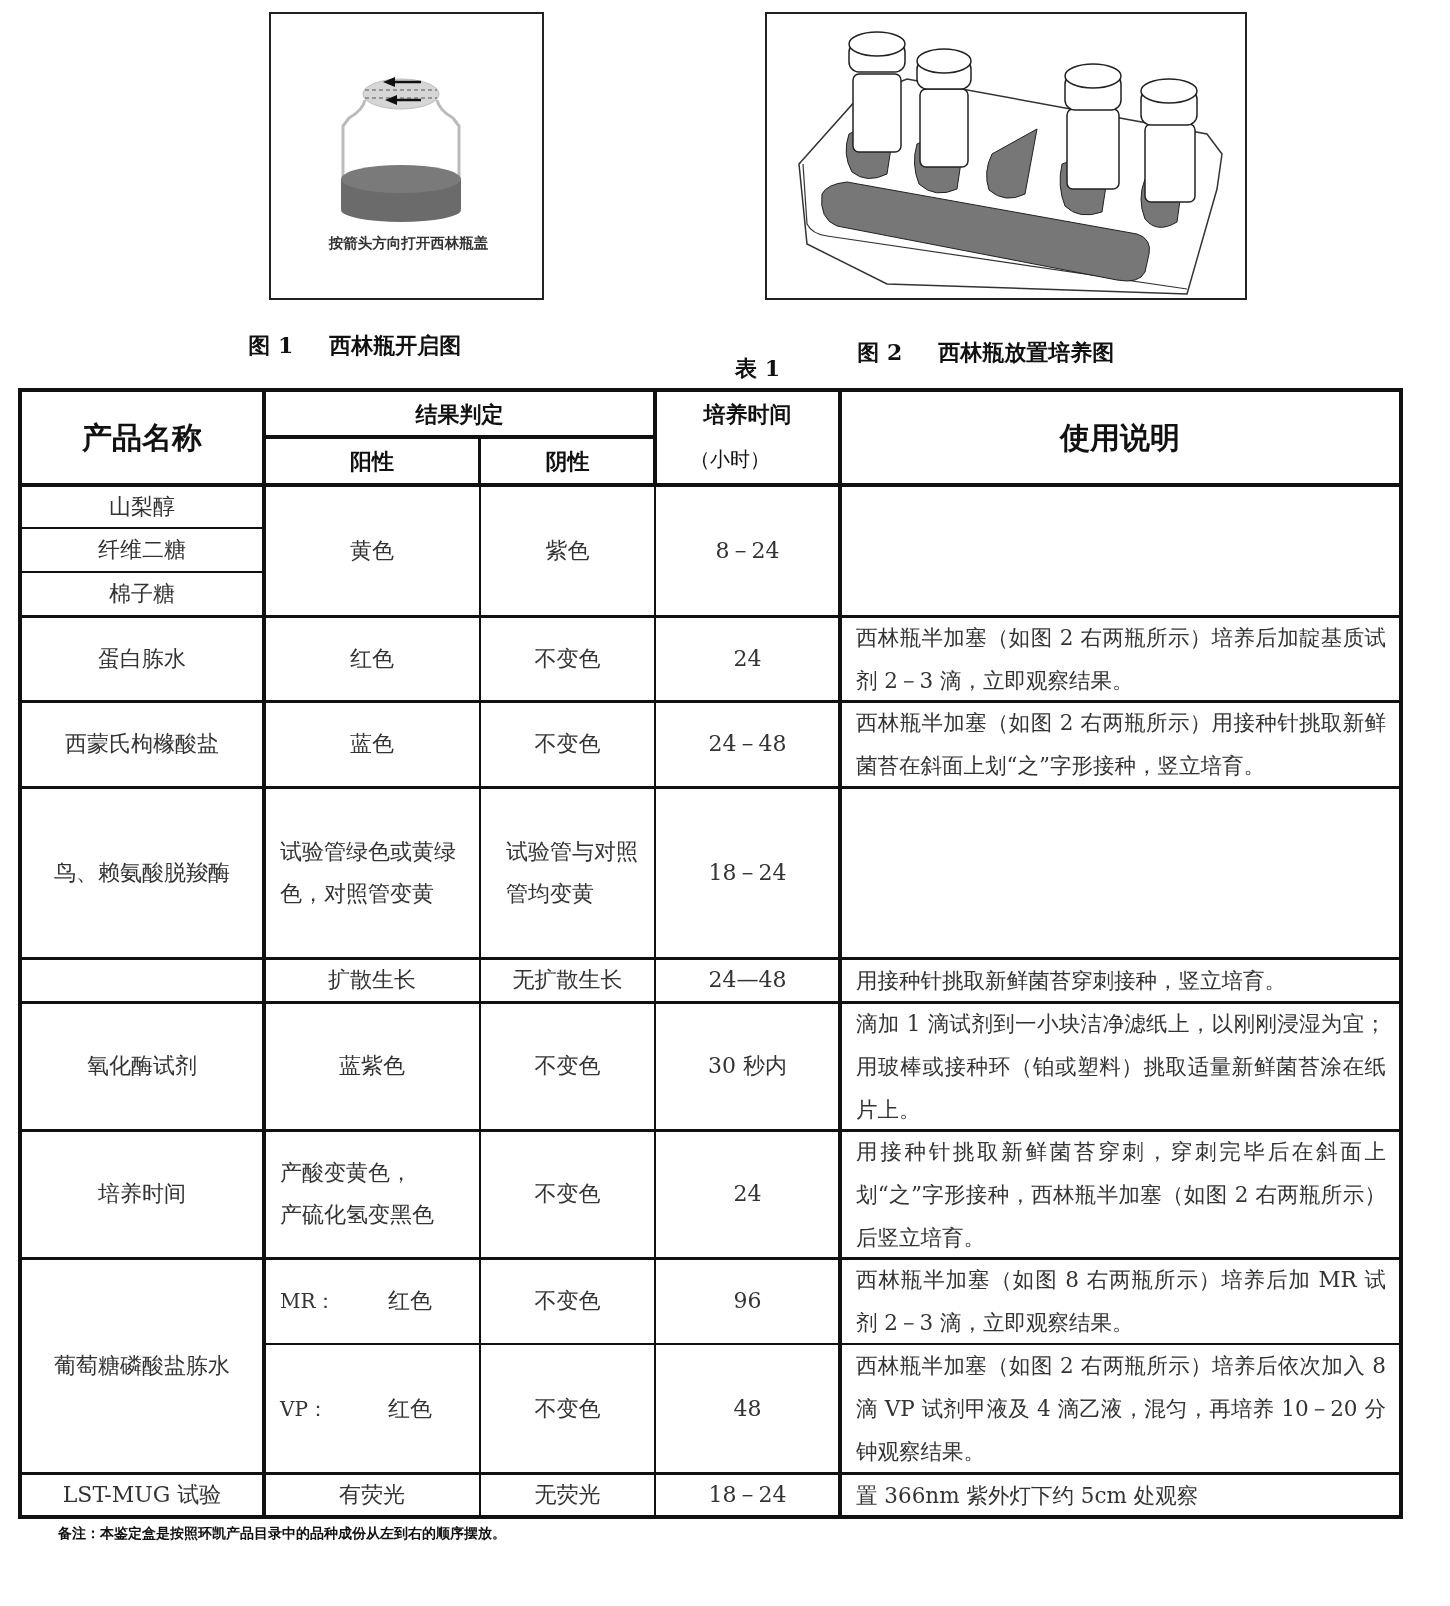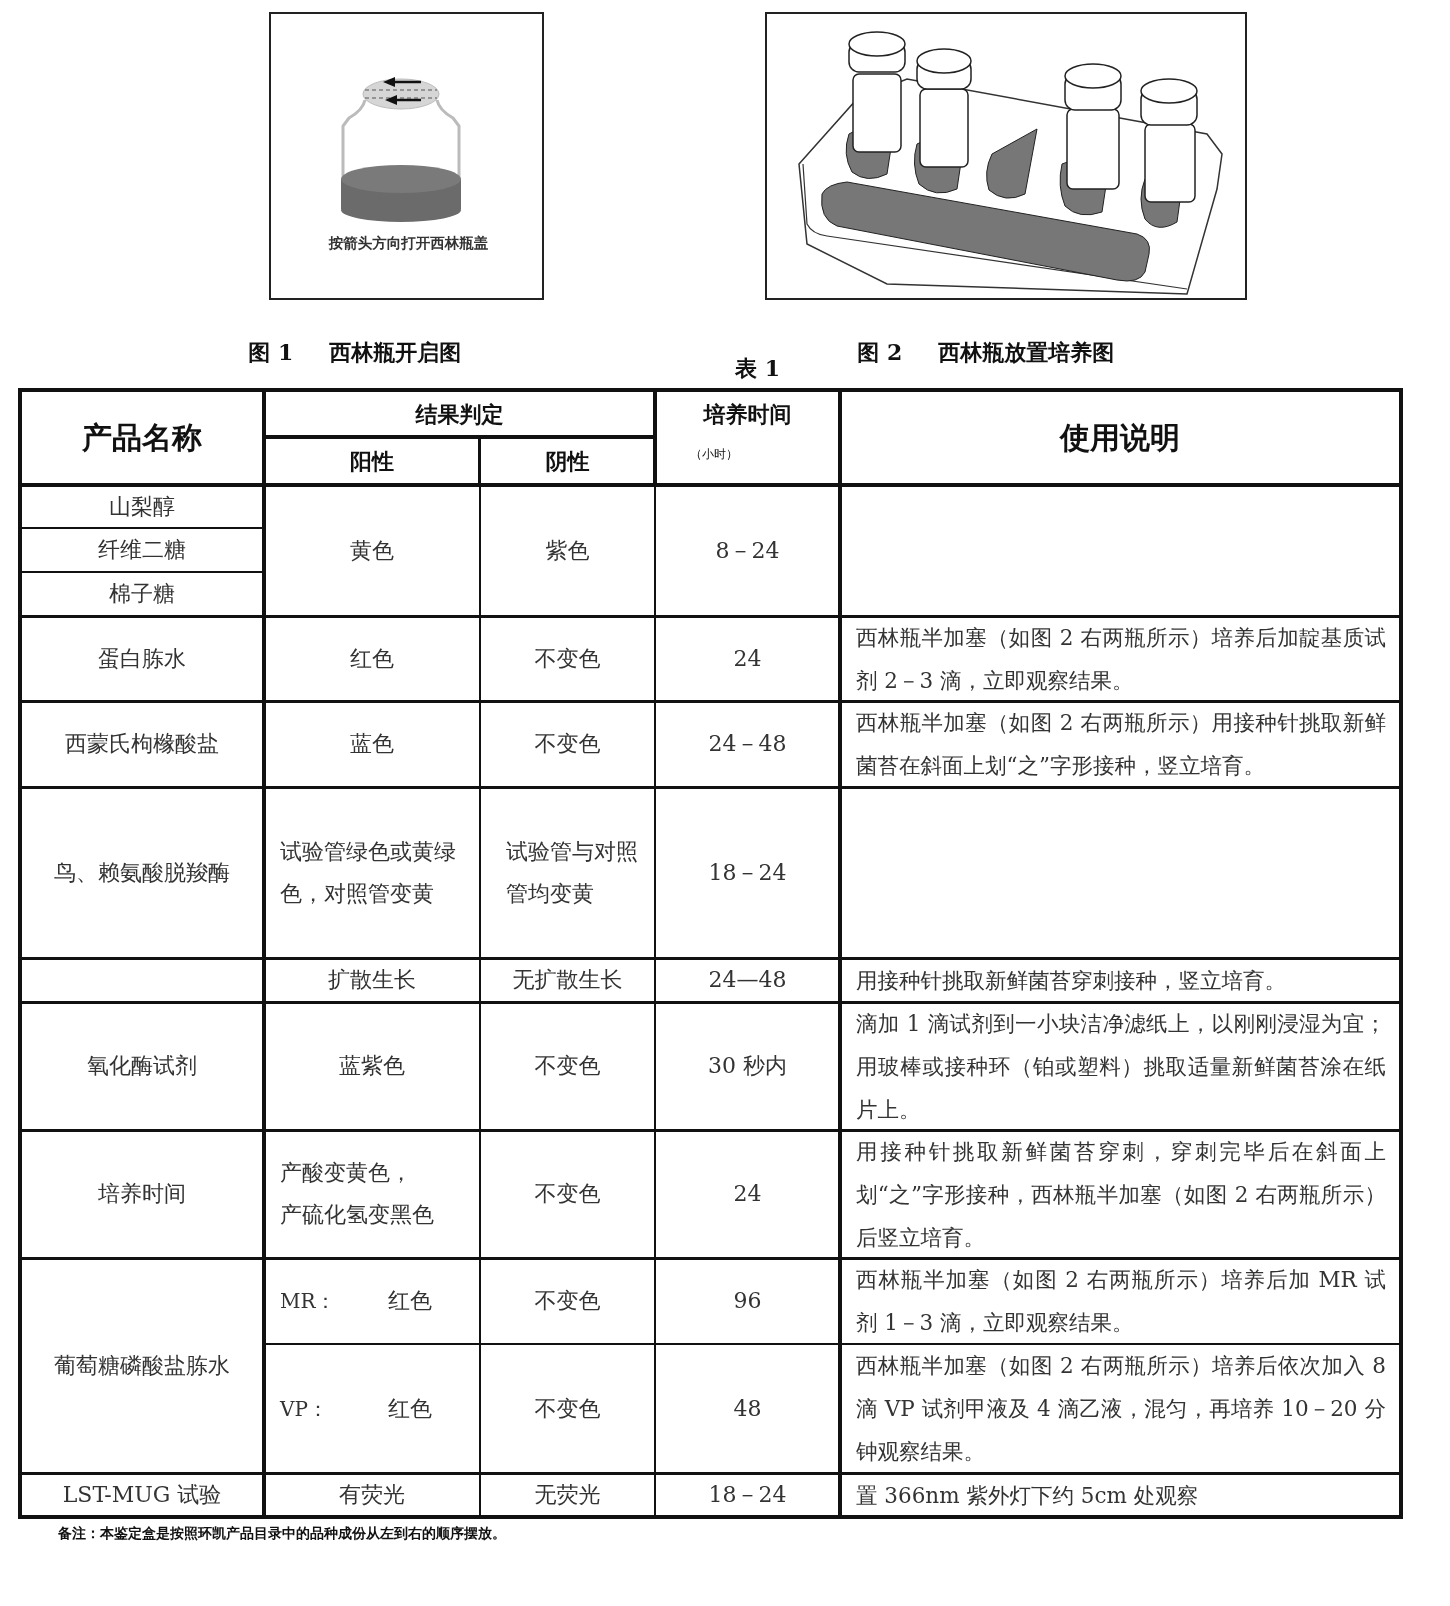--- a/index.html
+++ b/index.html
@@ -39,21 +39,21 @@
 
     <path d="M94,86 Q92,96 78,104 L72,112 L72,178" fill="none" stroke="#bbb" stroke-width="3"></path>
     <path d="M166,86 Q168,96 182,104 L188,112 L188,178" fill="none" stroke="#bbb" stroke-width="3"></path>
 
     <path d="M70,165 L70,195 Q130,215 190,195 L190,165 Z" fill="#6b6b6b"></path>
     <ellipse cx="130" cy="165" rx="60" ry="14" fill="#7a7a7a"></ellipse>
     <ellipse cx="130" cy="196" rx="60" ry="12" fill="#6b6b6b"></ellipse>
   </svg>
   <div class="abs" style="left:20px;top:220px;width:235px;text-align:center;font-size:14.5px;font-weight:bold;color:#333;font-family:Liberation Serif, serif;">按箭头方向打开西林瓶盖</div>
 </div>
-<div class="caption" style="left:233px;top:312px;text-align:center;">
+<div class="caption" style="left:233px;top:305px;text-align:center;">
   <span>图 1</span><span style="display:inline-block;width:36px;"></span><span>西林瓶开启图</span>
 </div>
 
 <div class="fig-frame" style="left:765px;top:12px;width:482px;height:288px;">
   <svg width="478" height="284" viewBox="0 0 478 284" style="position:absolute;left:0;top:0;">
 
     <path d="M32,150 L90,85 L140,65 L440,120 L455,140 L450,175 L420,280 L120,270 L40,230 Z" fill="#fff" stroke="#333" stroke-width="1.5"></path>
     <path d="M36,150 L40,210 Q45,220 60,222 L420,275" fill="none" stroke="#333" stroke-width="1.2"></path>
 
     <path d="M55,180 Q60,170 80,168 L370,220 Q385,225 382,240 L378,258 Q372,270 350,266 L70,212 Q52,205 55,180 Z" fill="#777" stroke="#222"></path>
@@ -86,21 +86,21 @@
 
 <div class="tbl-title">表 1</div>
 
 <div class="abs" style="left:0;top:0;width:1450px;height:1606px;">
 
   <div class="cell hdr hdr-big" style="left:20px;top:390px;width:244px;height:95px;">产品名称</div>
   <div class="cell hdr hdr-mid" style="left:264px;top:390px;width:391px;height:47px;">结果判定</div>
   <div class="cell hdr hdr-mid" style="left:264px;top:437px;width:216px;height:48px;">阳性</div>
   <div class="cell hdr hdr-mid" style="left:480px;top:437px;width:175px;height:48px;">阴性</div>
   <div class="cell hdr hdr-mid" style="left:655px;top:392px;width:185px;height:44px;">培养时间</div>
-  <div class="abs small" style="left:690px;top:446px;font-size:12px;color:#111;">（小时）</div>
+  <div class="abs small" style="left:690px;top:446px;font-size:20px;color:#111;">（小时）</div>
   <div class="cell hdr hdr-big" style="left:840px;top:390px;width:560px;height:95px;">使用说明</div>
 
   <div class="cell" style="left:20px;top:485px;width:244px;height:43px;">山梨醇</div>
   <div class="cell" style="left:20px;top:528px;width:244px;height:44px;">纤维二糖</div>
   <div class="cell" style="left:20px;top:572px;width:244px;height:44px;">棉子糖</div>
   <div class="cell" style="left:264px;top:485px;width:216px;height:131px;">黄色</div>
   <div class="cell" style="left:480px;top:485px;width:175px;height:131px;">紫色</div>
   <div class="cell" style="left:655px;top:485px;width:185px;height:131px;">8－24</div>
   <div class="cell desc" style="left:840px;top:485px;width:560px;height:131px;"></div>
 
@@ -141,21 +141,21 @@
 
   <div class="cell" style="left:20px;top:1258px;width:244px;height:215px;">葡萄糖磷酸盐胨水</div>
   <div class="cell" style="left:264px;top:1258px;width:216px;height:86px;">
     <div class="mvp">
         <span style="font-size:20px;">MR：</span>
         <span>红色</span>
       </div>
   </div>
   <div class="cell" style="left:480px;top:1258px;width:175px;height:86px;">不变色</div>
   <div class="cell" style="left:655px;top:1258px;width:185px;height:86px;">96</div>
-  <div class="cell desc" style="left:840px;top:1258px;width:560px;height:86px;">西林瓶半加塞（如图 2 右两瓶所示）培养后加 MR 试剂 1－3 滴，立即观察结果。</div>
+  <div class="cell desc" style="left:840px;top:1258px;width:560px;height:86px;">西林瓶半加塞（如图 8 右两瓶所示）培养后加 MR 试剂 2－3 滴，立即观察结果。</div>
 
   <div class="cell" style="left:264px;top:1344px;width:216px;height:129px;">
     <div class="mvp">
         <span style="font-size:20px;">VP：</span>
         <span>红色</span>
       </div>
   </div>
   <div class="cell" style="left:480px;top:1344px;width:175px;height:129px;">不变色</div>
   <div class="cell" style="left:655px;top:1344px;width:185px;height:129px;">48</div>
   <div class="cell desc" style="left:840px;top:1344px;width:560px;height:129px;">西林瓶半加塞（如图 2 右两瓶所示）培养后依次加入 8 滴 VP 试剂甲液及 4 滴乙液，混匀，再培养 10－20 分钟观察结果。</div>

